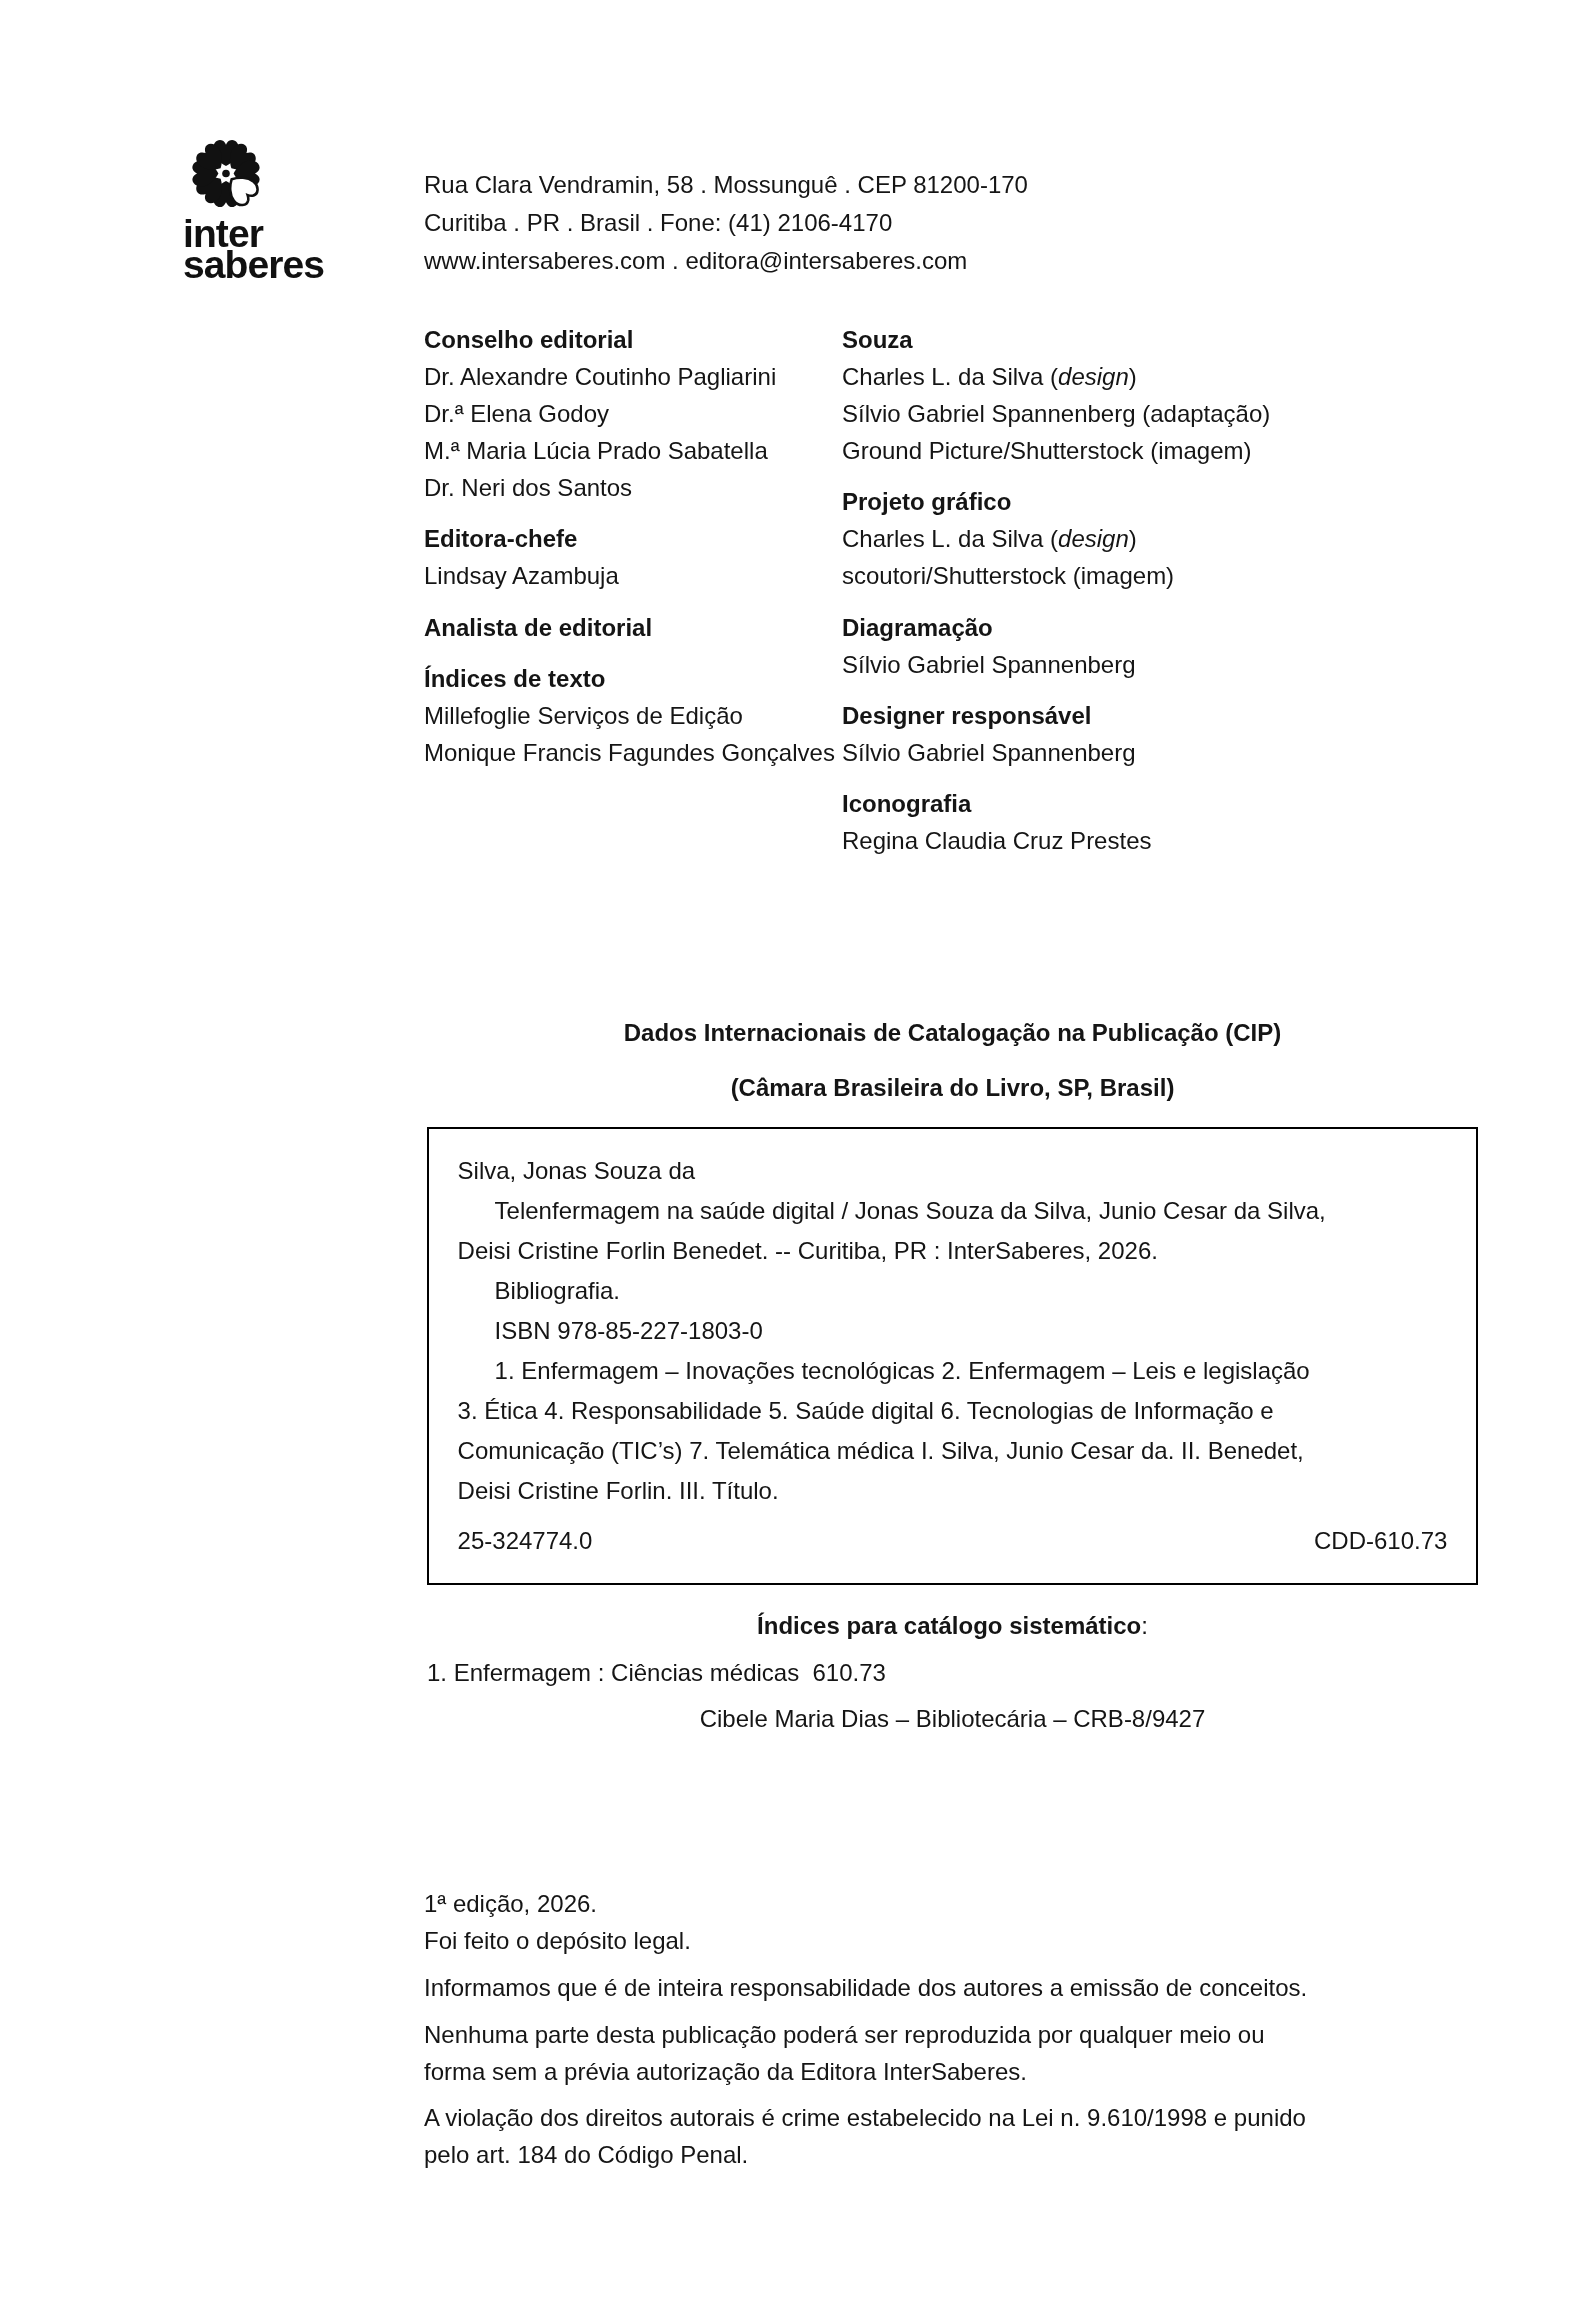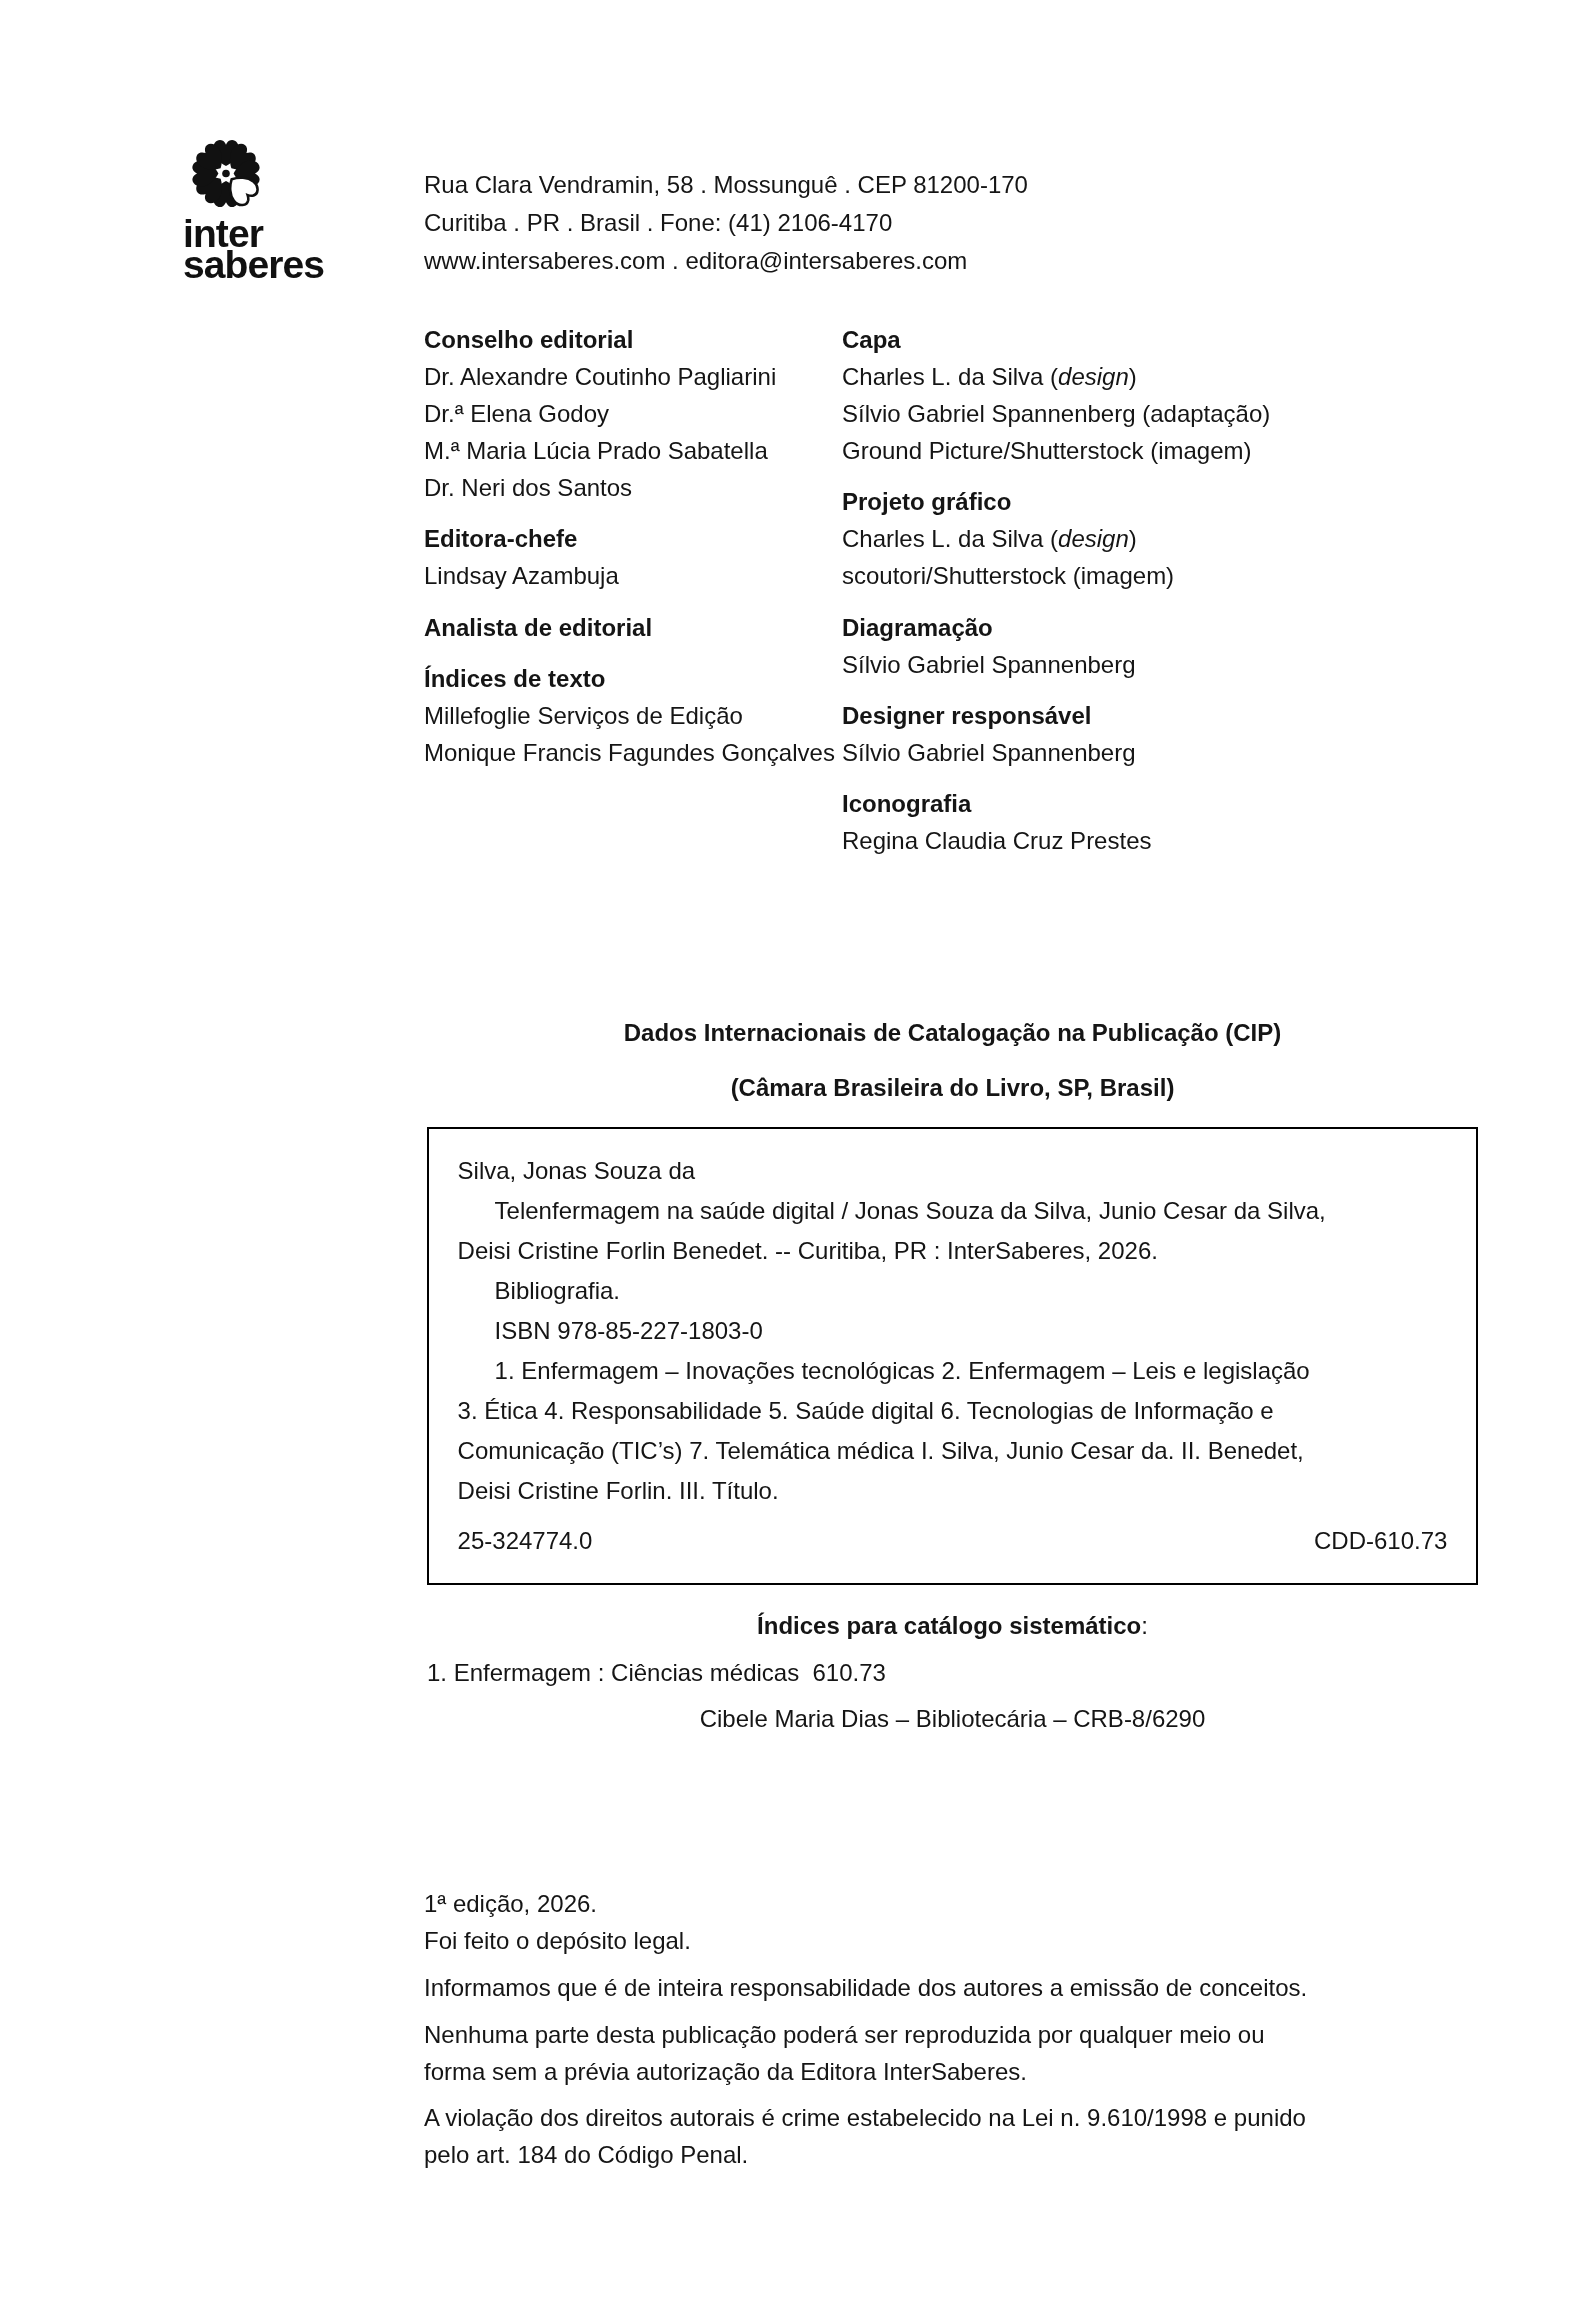--- a/index.html
+++ b/index.html
@@ -98,21 +98,21 @@
         <div class="credit-label">Analista de editorial</div>
       </div>
       <div class="credit-group">
         <div class="credit-label">Índices de texto</div>
         <div class="credit-line">Millefoglie Serviços de Edição</div>
         <div class="credit-line">Monique Francis Fagundes Gonçalves</div>
       </div>
     </div>
   <div id="credits-right">
       <div class="credit-group">
-        <div class="credit-label">Capa</div>
+        <div class="credit-label">Souza</div>
         <div class="credit-line"><span>Charles L. da Silva (</span><em>design</em><span>)</span></div>
         <div class="credit-line">Sílvio Gabriel Spannenberg (adaptação)</div>
         <div class="credit-line">Ground Picture/Shutterstock (imagem)</div>
       </div>
       <div class="credit-group">
         <div class="credit-label">Projeto gráfico</div>
         <div class="credit-line"><span>Charles L. da Silva (</span><em>design</em><span>)</span></div>
         <div class="credit-line">scoutori/Shutterstock (imagem)</div>
       </div>
       <div class="credit-group">
@@ -148,21 +148,21 @@
       <div class="box-footer">
         <span>25-324774.0</span>
         <span>CDD-610.73</span>
       </div>
     </div>
 
     <div id="indices-h">
       <span class="bold">Índices para catálogo sistemático</span><span>:</span>
     </div>
     <div id="indices-item">1. Enfermagem : Ciências médicas&nbsp; 610.73</div>
-    <div id="librarian">Cibele Maria Dias – Bibliotecária – CRB-8/6290</div>
+    <div id="librarian">Cibele Maria Dias – Bibliotecária – CRB-8/9427</div>
   </div>
 
   <div id="legal">
       <div class="legal-block">
         <div class="legal-line">1ª edição, 2026.</div>
         <div class="legal-line">Foi feito o depósito legal.</div>
       </div>
       <div class="legal-block">
         <div class="legal-line">Informamos que é de inteira responsabilidade dos autores a emissão de conceitos.</div>
       </div>

